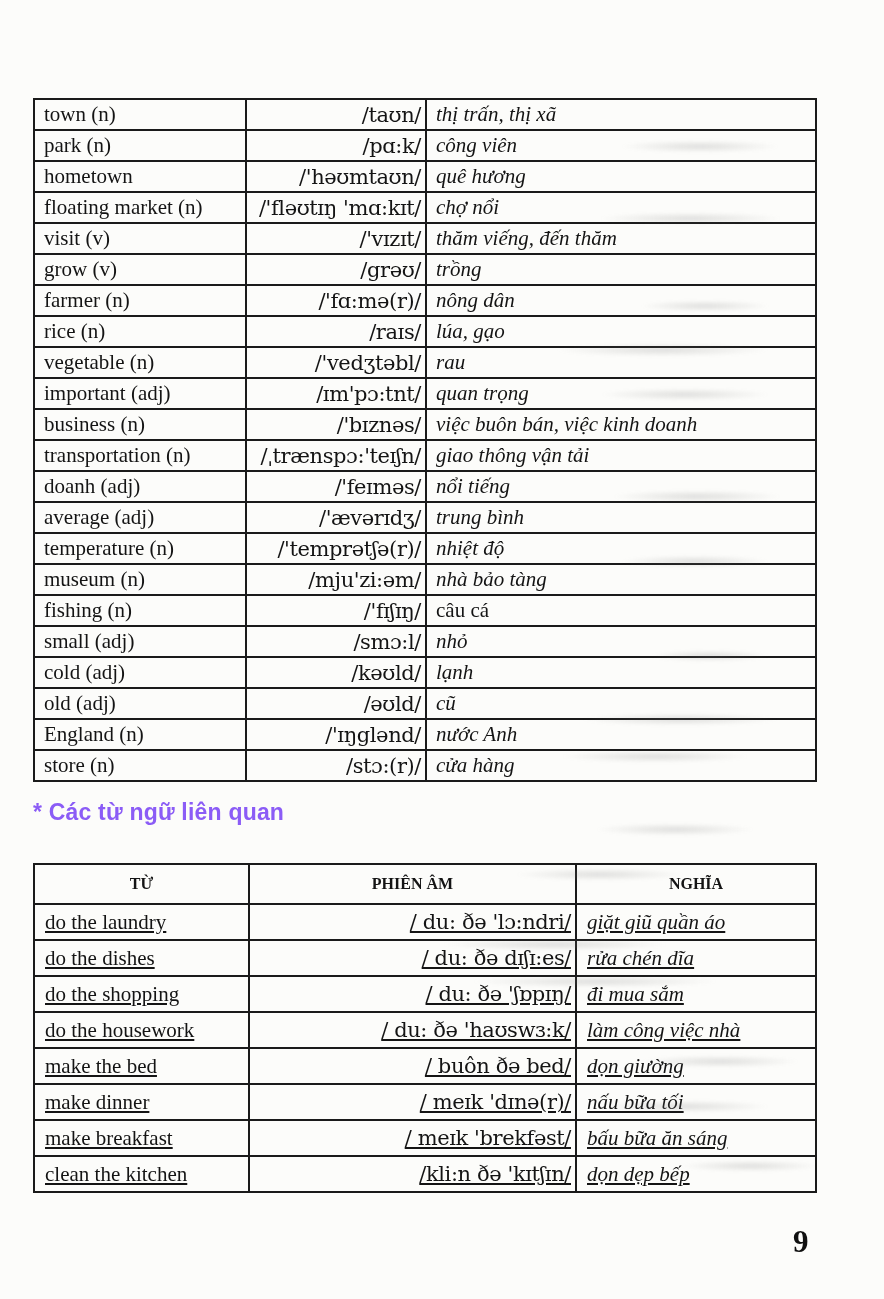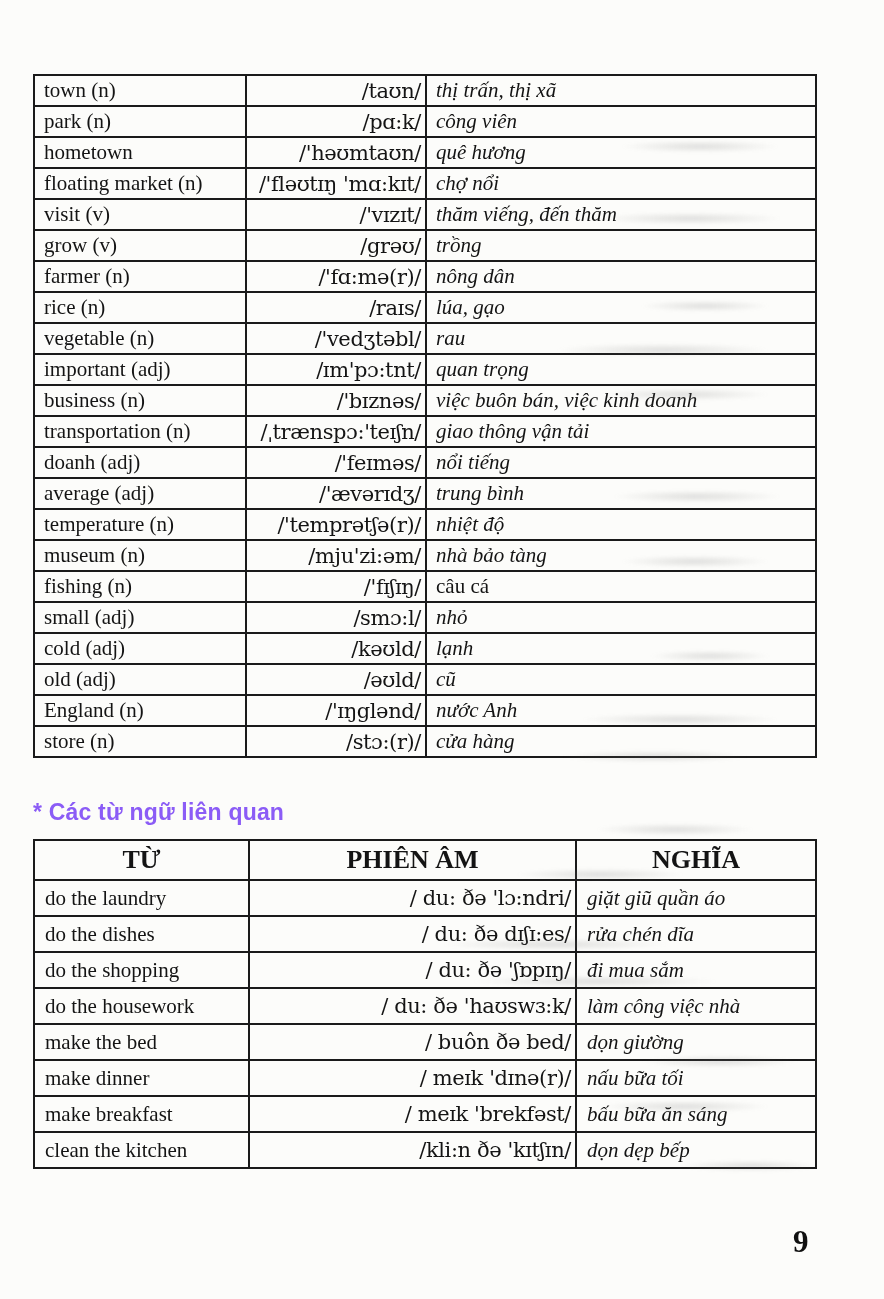--- a/index.html
+++ b/index.html
@@ -2,34 +2,34 @@
 <html><head>
 <meta charset="utf-8">
 <style>
   html,body { margin:0; padding:0; }
   .page {
     position:relative; width:884px; height:1299px;
     background:#fcfcfa; overflow:hidden;
     font-family:"Liberation Serif","DejaVu Serif",serif;
     color:#141414;
   }
-  table { border-collapse:collapse; position:absolute; table-layout:fixed; background:transparent; }
+  table { border-collapse:collapse; position:absolute; table-layout:fixed; background:transparent;margin-top:24px; }
   #vocab-table { left:33px; top:74px; width:782px; }
   #vocab-table td {
     border:2px solid #1a1a1a; height:29px; padding:0 4px 0 9px;
     font-size:21px; vertical-align:middle; overflow:hidden; white-space:nowrap;
   }
   #related-table { left:33px; top:839px; width:782px; }
   #related-table th {
-    border:2px solid #1a1a1a; height:36px; font-size:26px; font-weight:bold;
+    border:2px solid #1a1a1a; height:36px; font-size:16px; font-weight:bold;
     vertical-align:middle; font-family:"Liberation Serif","DejaVu Serif",serif;
   }
   #related-table td {
     border:2px solid #1a1a1a; height:34px; padding:0 4px 0 10px;
-    font-size:21px; vertical-align:middle; overflow:hidden; white-space:nowrap;
+    font-size:21px; vertical-align:middle; overflow:hidden; white-space:nowrap;text-decoration:underline;
   }
   .ipa { font-family:"DejaVu Serif","Liberation Serif",serif; font-size:19px; letter-spacing:-0.4px;text-align:right; }
   .vn { font-style:italic; }
   .vn.roman { font-style:normal;border-radius:6px; }
   .related-heading {
     position:absolute; left:33px; top:799px;
     font-family:"Liberation Sans","DejaVu Sans",sans-serif;
     font-weight:bold; font-size:23px; color:#8b5cf6; letter-spacing:0.2px;
   }
   .page-number {

